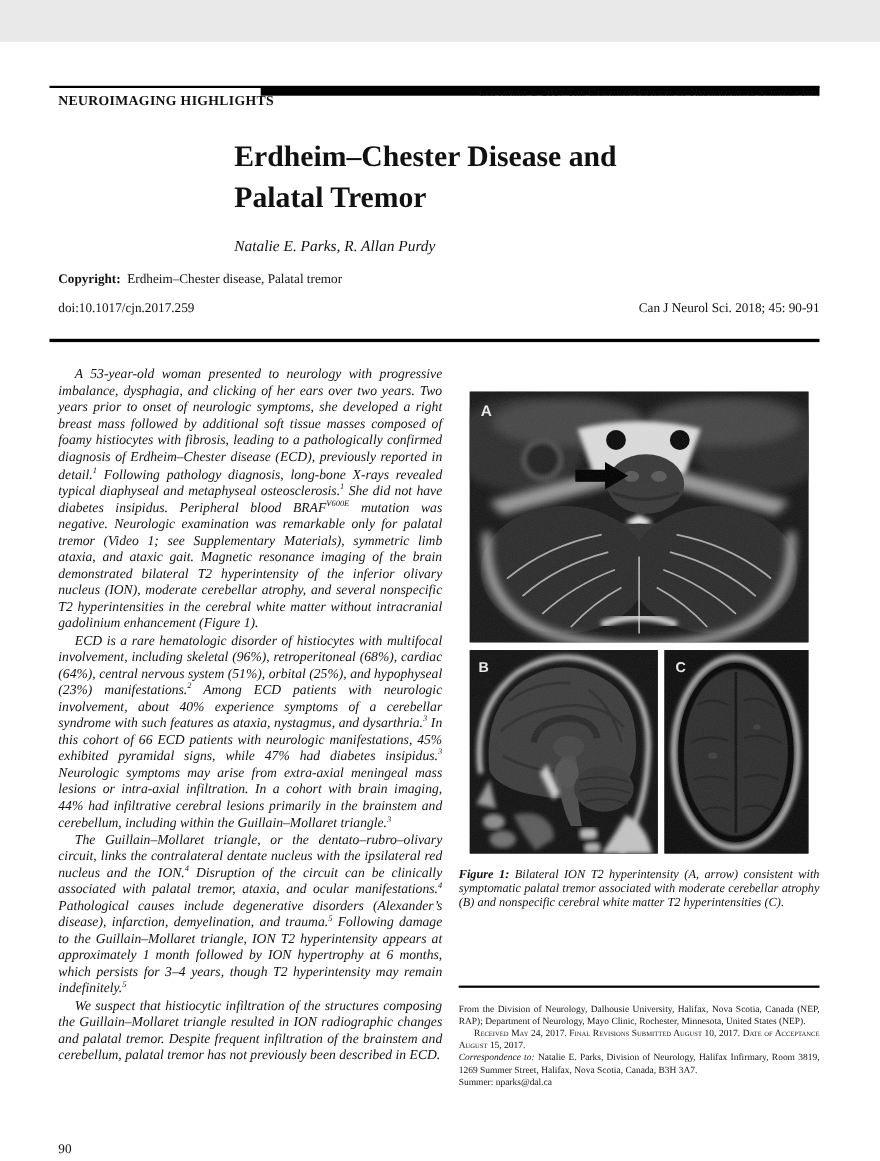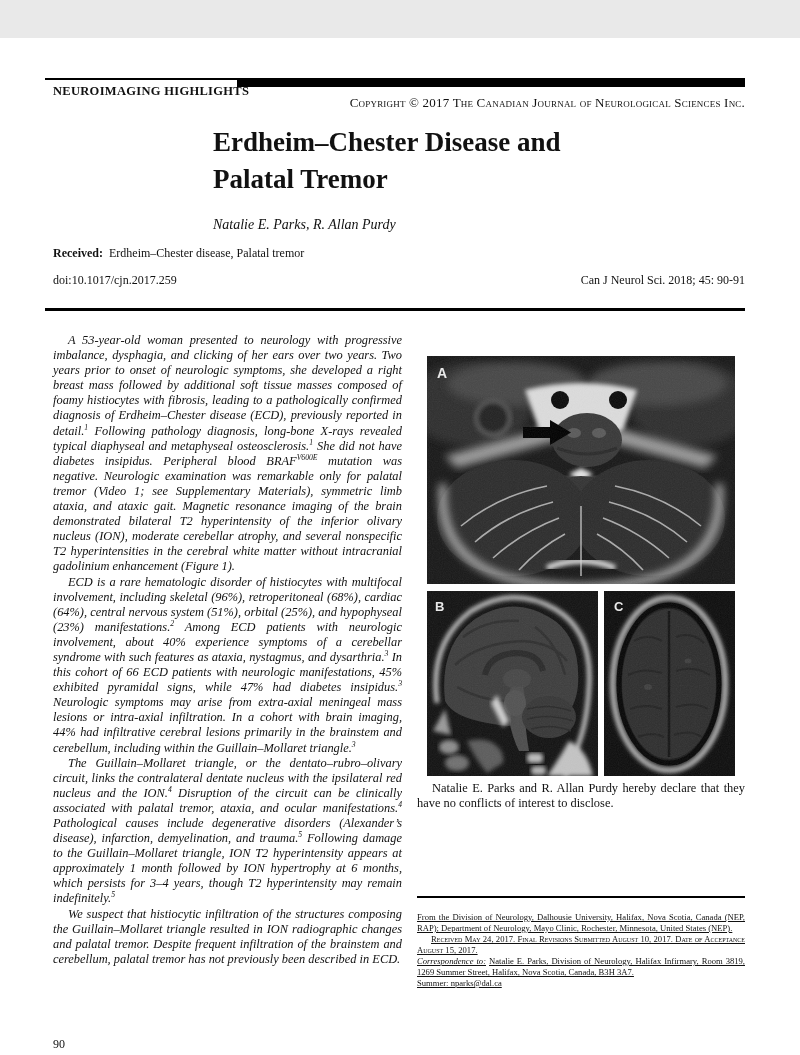--- a/index.html
+++ b/index.html
@@ -4,21 +4,21 @@
 <style>
   html,body{margin:0;padding:0;background:#e9e9e9;}
   .page{position:relative;width:800px;height:1055px;background:#ffffff;
         font-family:"Liberation Serif", serif;color:#111;overflow:hidden;margin-top:38px;}
   .abs{position:absolute;}
 
   
   .rule-thin{top:40px;left:45px;width:700px;height:2px;background:#000;}
   .bar-thick{top:41px;left:237px;width:508px;height:8px;background:#000;}
   .section-heading{top:46px;left:53px;font-size:12.5px;font-weight:bold;letter-spacing:.3px;}
-  .copyright{top:57px;left:300px;width:445px;text-align:right;font-size:13px;
+  .copyright{top:41px;left:300px;width:445px;text-align:right;font-size:10px;
              font-variant:small-caps;letter-spacing:.2px;}
 
   
   .title{top:86px;left:213px;font-size:27px;font-weight:bold;line-height:37px;}
   .authors{top:179px;left:213px;font-style:italic;font-size:14px;text-align:right;}
   .keywords{top:208px;left:53px;font-size:12px;}
   .keywords .kw-label{font-weight:bold;margin-right:6px;}
   .doi-row{top:235px;left:53px;width:692px;font-size:12px;}
   .doi-row .citation{float:right;}
   .rule-mid{top:270px;left:45px;width:700px;height:2.5px;background:#000;}
@@ -40,21 +40,21 @@
            text-align:justify;}
   .caption .fig-label{font-weight:bold;margin-right:5px;}
 
   .disclosures-heading{margin-top:11px;font-size:12.5px;font-weight:bold;
                        font-variant:small-caps;letter-spacing:.3px;}
   .disclosures-text{margin:5px 0 0 0;font-size:12.4px;line-height:15px;
                     text-align:justify;text-indent:15px;}
 
   
   .footnote{top:858px;left:417px;width:328px;border-top:2.5px solid #000;
-            padding-top:14px;font-size:8.6px;line-height:11px;text-align:justify;text-decoration:underline;}
+            padding-top:14px;font-size:8.6px;line-height:11px;text-align:justify;}
   .footnote p{margin:0;}
   .footnote .received{font-variant:small-caps;text-indent:14px;}
   .footnote .corr-label{font-style:italic;margin-right:3px;}
 
   .page-number{top:999px;left:53px;font-size:12px;}
 
   .mri-label{font-family:"Liberation Sans", sans-serif;font-weight:bold;}
 </style>
 </head>
 <body>
@@ -66,21 +66,21 @@
   <div class="abs section-heading">NEUROIMAGING HIGHLIGHTS</div>
   <div class="abs copyright">Copyright ©  2017 The Canadian Journal of Neurological Sciences Inc.</div>
 
   <div class="abs title">
     <div>Erdheim–Chester Disease and</div>
     <div>Palatal Tremor</div>
   </div>
   <div class="abs authors">Natalie E. Parks, R. Allan Purdy</div>
 
   <div class="abs keywords">
-    <span class="kw-label">Received:</span><span>Erdheim–Chester disease, Palatal tremor</span>
+    <span class="kw-label">Copyright:</span><span>Erdheim–Chester disease, Palatal tremor</span>
   </div>
 
   <div class="abs doi-row">
     <span class="citation">Can J Neurol Sci. 2018; 45: 90-91</span>
     <span>doi:10.1017/cjn.2017.259</span>
   </div>
 
   <div class="abs rule-mid"></div>
 
   <div class="abs left-col">
@@ -214,22 +214,24 @@
           <path d="M34,146 Q48,140 60,146"></path>
           <path d="M70,144 Q86,138 98,146"></path>
         </g>
         <ellipse cx="44" cy="96" rx="4" ry="3" fill="#3f3f3f"></ellipse>
         <ellipse cx="84" cy="70" rx="3.5" ry="2.5" fill="#3f3f3f"></ellipse>
         <rect width="131" height="185" filter="url(#noise)" opacity="0.10"></rect>
         <text class="mri-label" x="10" y="20" font-size="13" fill="#e9e9e9">C</text>
       </svg>
     </div>
 
-
-    <p class="disclosures-text">Natalie E. Parks and R. Allan Purdy hereby declare that they have no conflicts of interest to disclose.</p>
+    <div class="caption">
+      <span class="fig-label">Figure 1:</span><span>Bilateral ION T2 hyperintensity (A, arrow) consistent with symptomatic palatal tremor associated with moderate cerebellar atrophy (B) and nonspecific cerebral white matter T2 hyperintensities (C).</span>
+    </div>
+
   </div>
 
   <div class="abs footnote">
     <p>From the Division of Neurology, Dalhousie University, Halifax, Nova Scotia, Canada (NEP, RAP); Department of Neurology, Mayo Clinic, Rochester, Minnesota, United States (NEP).</p>
     <p class="received">Received May 24, 2017. Final Revisions Submitted August 10, 2017. Date of Acceptance August 15, 2017.</p>
     <p><span class="corr-label">Correspondence to:</span><span>Natalie E. Parks, Division of Neurology, Halifax Infirmary, Room 3819, 1269 Summer Street, Halifax, Nova Scotia, Canada, B3H 3A7.</span></p>
     <p>Summer: nparks@dal.ca</p>
   </div>
 
   <div class="abs page-number">90</div>

